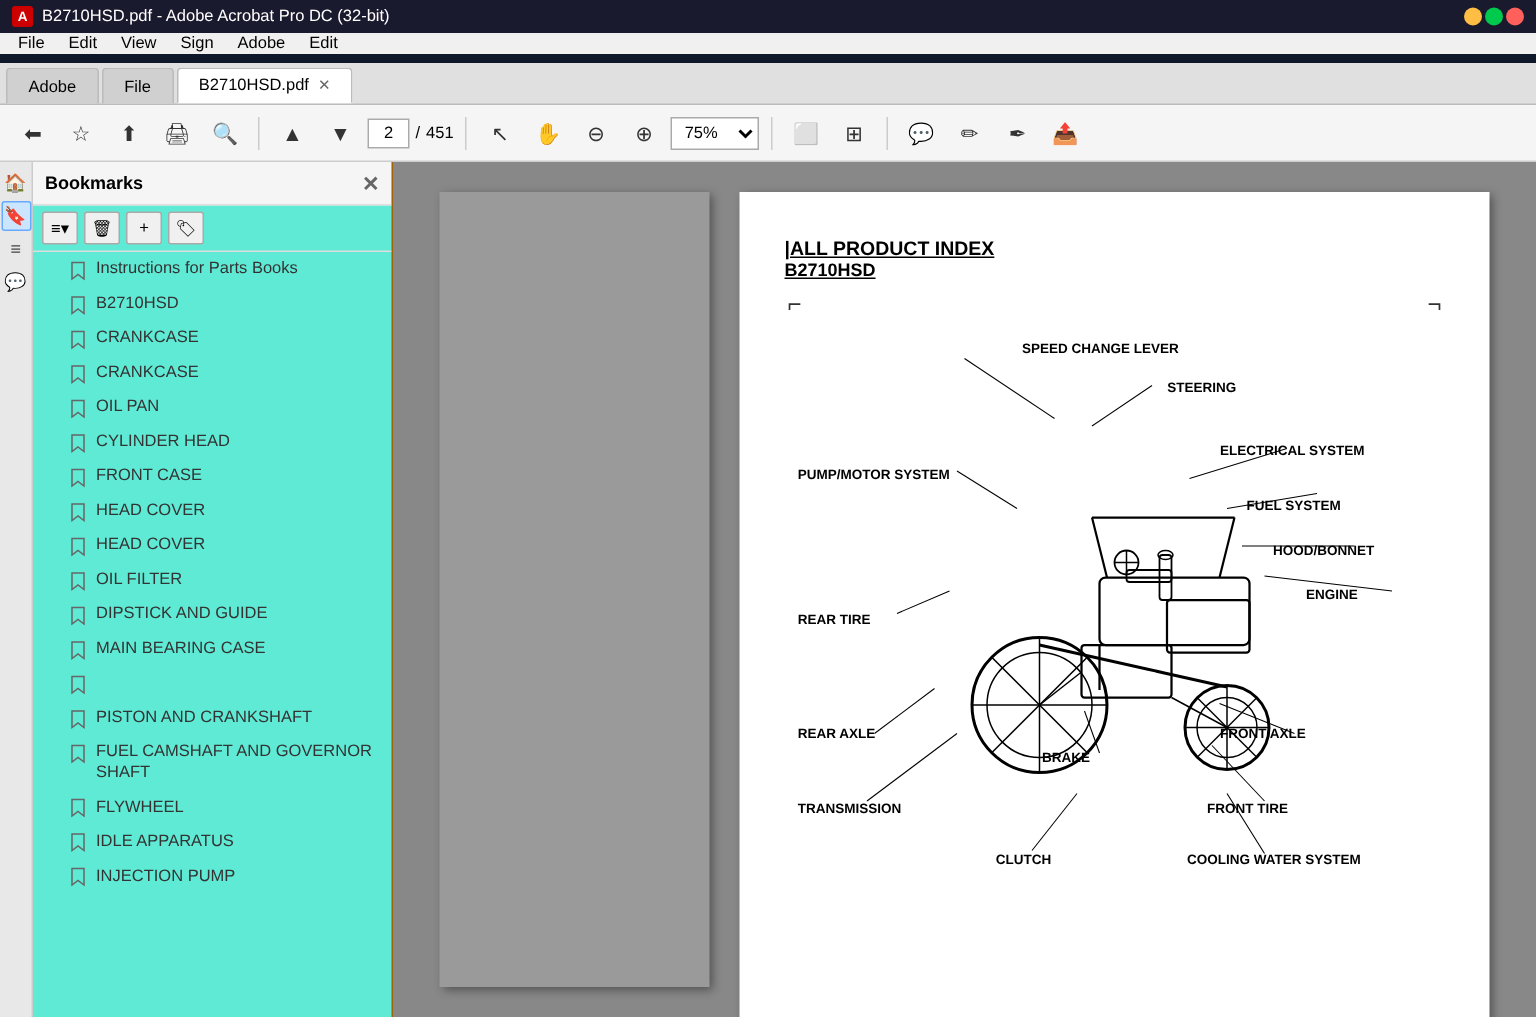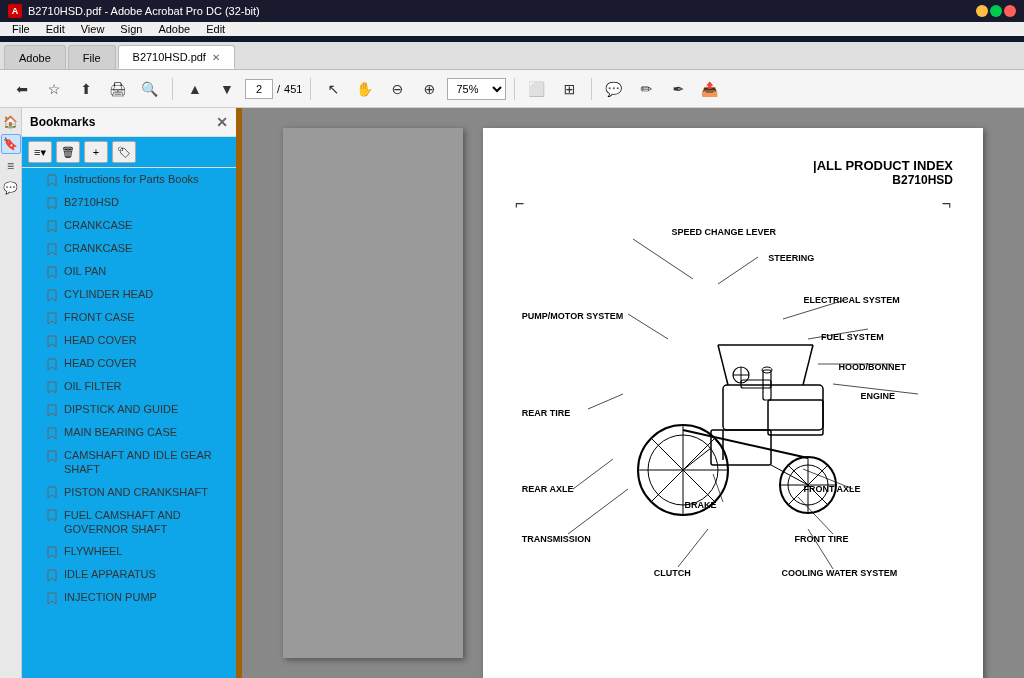--- a/index.html
+++ b/index.html
@@ -96,23 +96,23 @@
     }
 
     
     .main-area {
       display: flex;
       height: calc(678px - 22px - 20px - 28px - 38px);
     }
 
     
     .sidebar {
-      width: 220px;
-      background: #0ea5e9;
-      border-right: 6px solid #a16207;
+      width: 240px;
+      background: #5eead4;
+      border-right: 1px solid #a16207;
       display: flex;
       flex-direction: column;
       overflow: hidden;
     }
     .sidebar-header {
       display: flex;
       align-items: center;
       padding: 6px 8px;
       border-bottom: 1px solid #ddd;
       background: #f5f5f5;
@@ -199,22 +199,23 @@
       background: white;
       width: 500px;
       min-width: 500px;
       min-height: 560px;
       box-shadow: 2px 2px 6px rgba(0,0,0,0.4);
       padding: 30px 30px 20px 30px;
       position: relative;
     }
 
     .page-title-area {
-      text-align: right;
+      text-align: left;
       margin-bottom: 8px;
+      text-decoration: underline;
     }
     .page-title-main { font-size: 13px; font-weight: bold; }
     .page-title-sub { font-size: 12px; font-weight: bold; }
     .page-border-top {
       display: flex; justify-content: space-between;
       padding: 0 2px; font-size: 16px; color: #333;
       margin-bottom: 6px;
     }
 
     
@@ -426,21 +427,20 @@
             </svg>
           </span>
           <span class="bookmark-label">MAIN BEARING CASE</span>
         </div>
         <div class="bookmark-item">
           <span class="bookmark-icon">
             <svg width="10" height="13" viewBox="0 0 10 13">
               <path d="M1 1 L9 1 L9 12 L5 9 L1 12 Z" fill="none" stroke="#666" stroke-width="1"></path>
             </svg>
           </span>
-          <span class="bookmark-label">CAMSHAFT AND IDLE GEAR SHAFT</span>
         </div>
         <div class="bookmark-item">
           <span class="bookmark-icon">
             <svg width="10" height="13" viewBox="0 0 10 13">
               <path d="M1 1 L9 1 L9 12 L5 9 L1 12 Z" fill="none" stroke="#666" stroke-width="1"></path>
             </svg>
           </span>
           <span class="bookmark-label">PISTON AND CRANKSHAFT</span>
         </div>
         <div class="bookmark-item">

